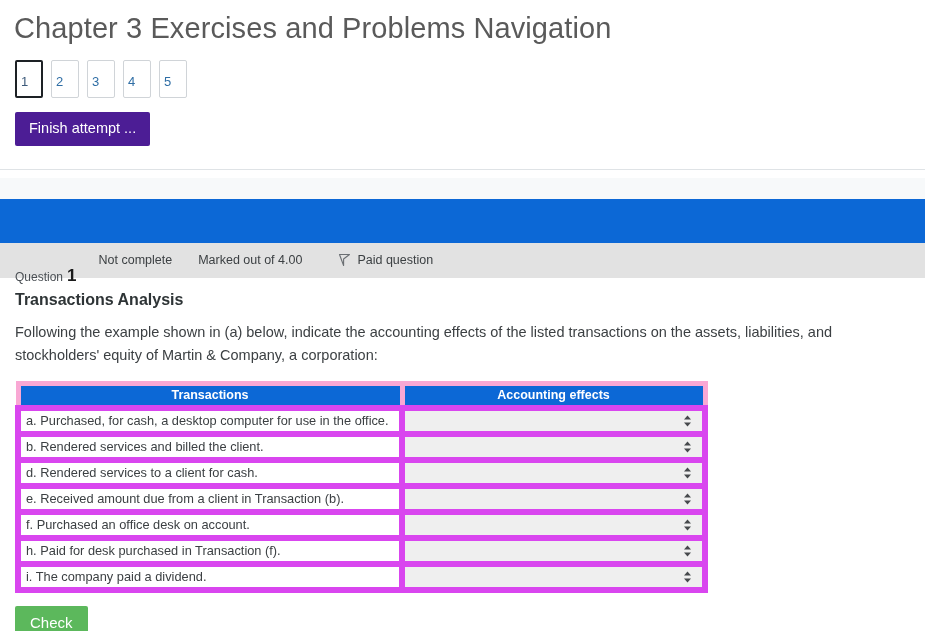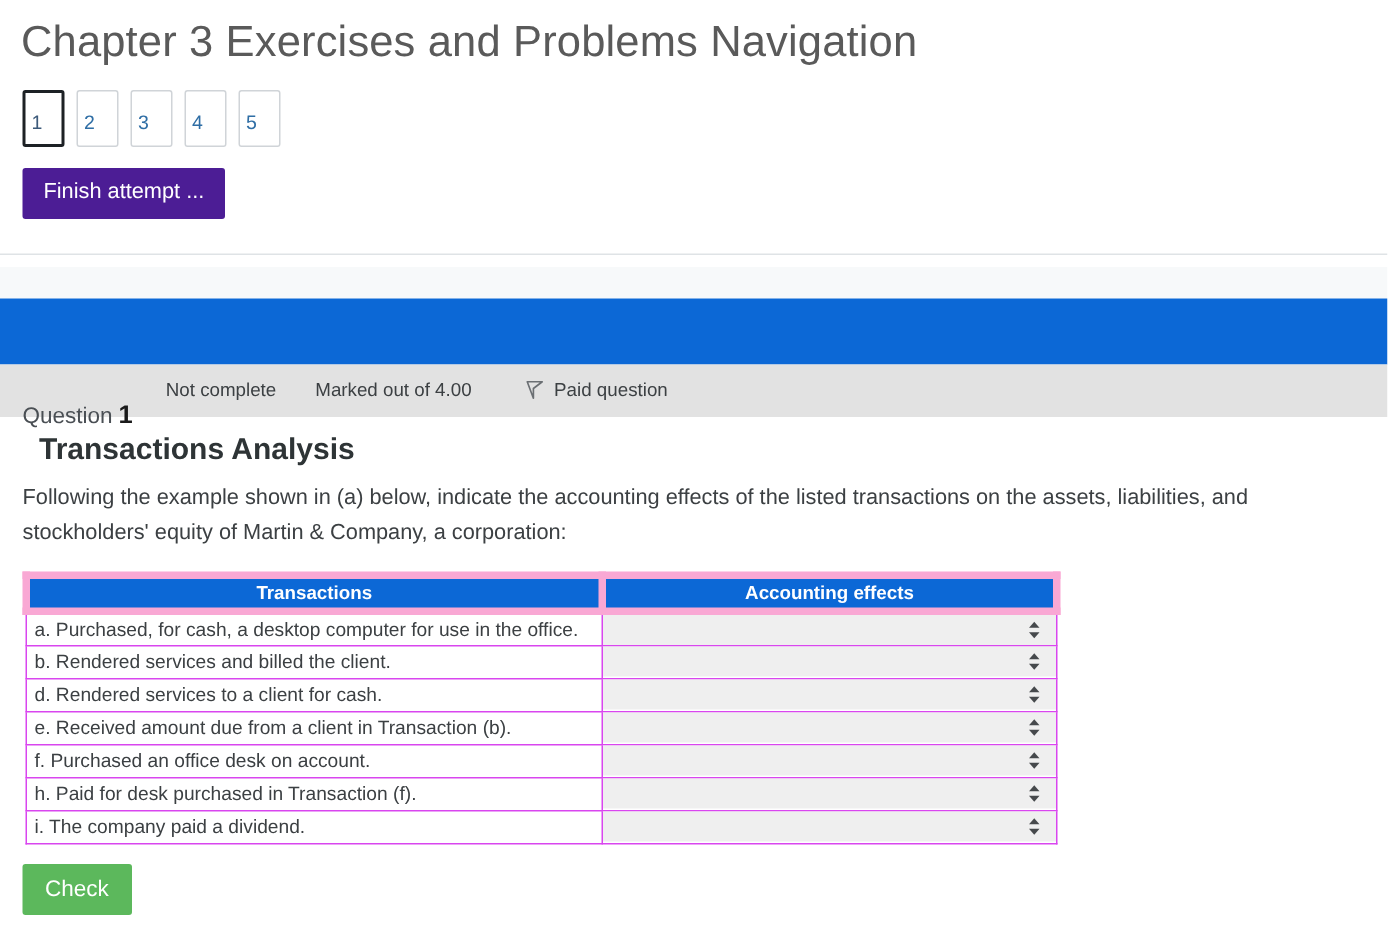--- a/index.html
+++ b/index.html
@@ -91,21 +91,21 @@
     padding-left: 15px;
     gap: 0;
   }
   .qinfo-item {
     font-size: 12.5px;
     color: #3c4043;
     white-space: nowrap;
     display: flex;
     align-items: baseline;
   }
-  .qinfo-no-label { font-size: 15px; color: #4a4f54; margin-top: 35px; }
+  .qinfo-no-label { font-size: 12px; color: #4a4f54; margin-top: 35px; }
   .qinfo-no-value {
     font-size: 17px;
     font-weight: bold;
     color: #1a1a1a;
     margin-left: 4px;
   }
   .qinfo-state { margin-left: 22px; font-size: 12.5px; color: #3c4043; }
   .qinfo-mark  { margin-left: 26px; font-size: 12.5px; color: #3c4043; }
   .qinfo-flag  {
     margin-left: 36px;
@@ -114,24 +114,24 @@
     display: flex;
     align-items: center;
     gap: 6px;
     cursor: pointer;
   }
   .flag-icon { display: inline-block; width: 13px; height: 14px; }
 
   
   .qbody { padding: 13px 15px 0 15px; }
   .qtitle {
-    font-size: 20px;
+    font-size: 16px;
     font-weight: bold;
     color: #2e3436;
-    margin: 0 0 12px 11px;
+    margin: 0 0 12px 0;
     line-height: 18px;
   }
   .qtext {
     font-size: 14.5px;
     color: #3c4043;
     line-height: 23px;
     margin: 0 0 14px 0;
     max-width: 900px;
   }
 
@@ -147,21 +147,21 @@
     font-size: 12.5px;
     font-weight: bold;
     height: 17px;
     padding: 2px 0 3px 0;
     text-align: center;
     border: 5px solid #f9a8d4;
   }
   .ans-table th.c1 { width: 384px; }
   .ans-table th.c2 { width: 303px; }
   .ans-table td {
-    border: 1px solid #d946ef;
+    border: 6px solid #d946ef;
     font-size: 12.8px;
     color: #3c4043;
     height: 22px;
     vertical-align: middle;
   }
   .ans-table td.tx-cell { padding: 2px 4px 3px 5px; }
   .ans-table td.sel-cell { padding: 0; }
 
   .sel {
     width: 100%;

